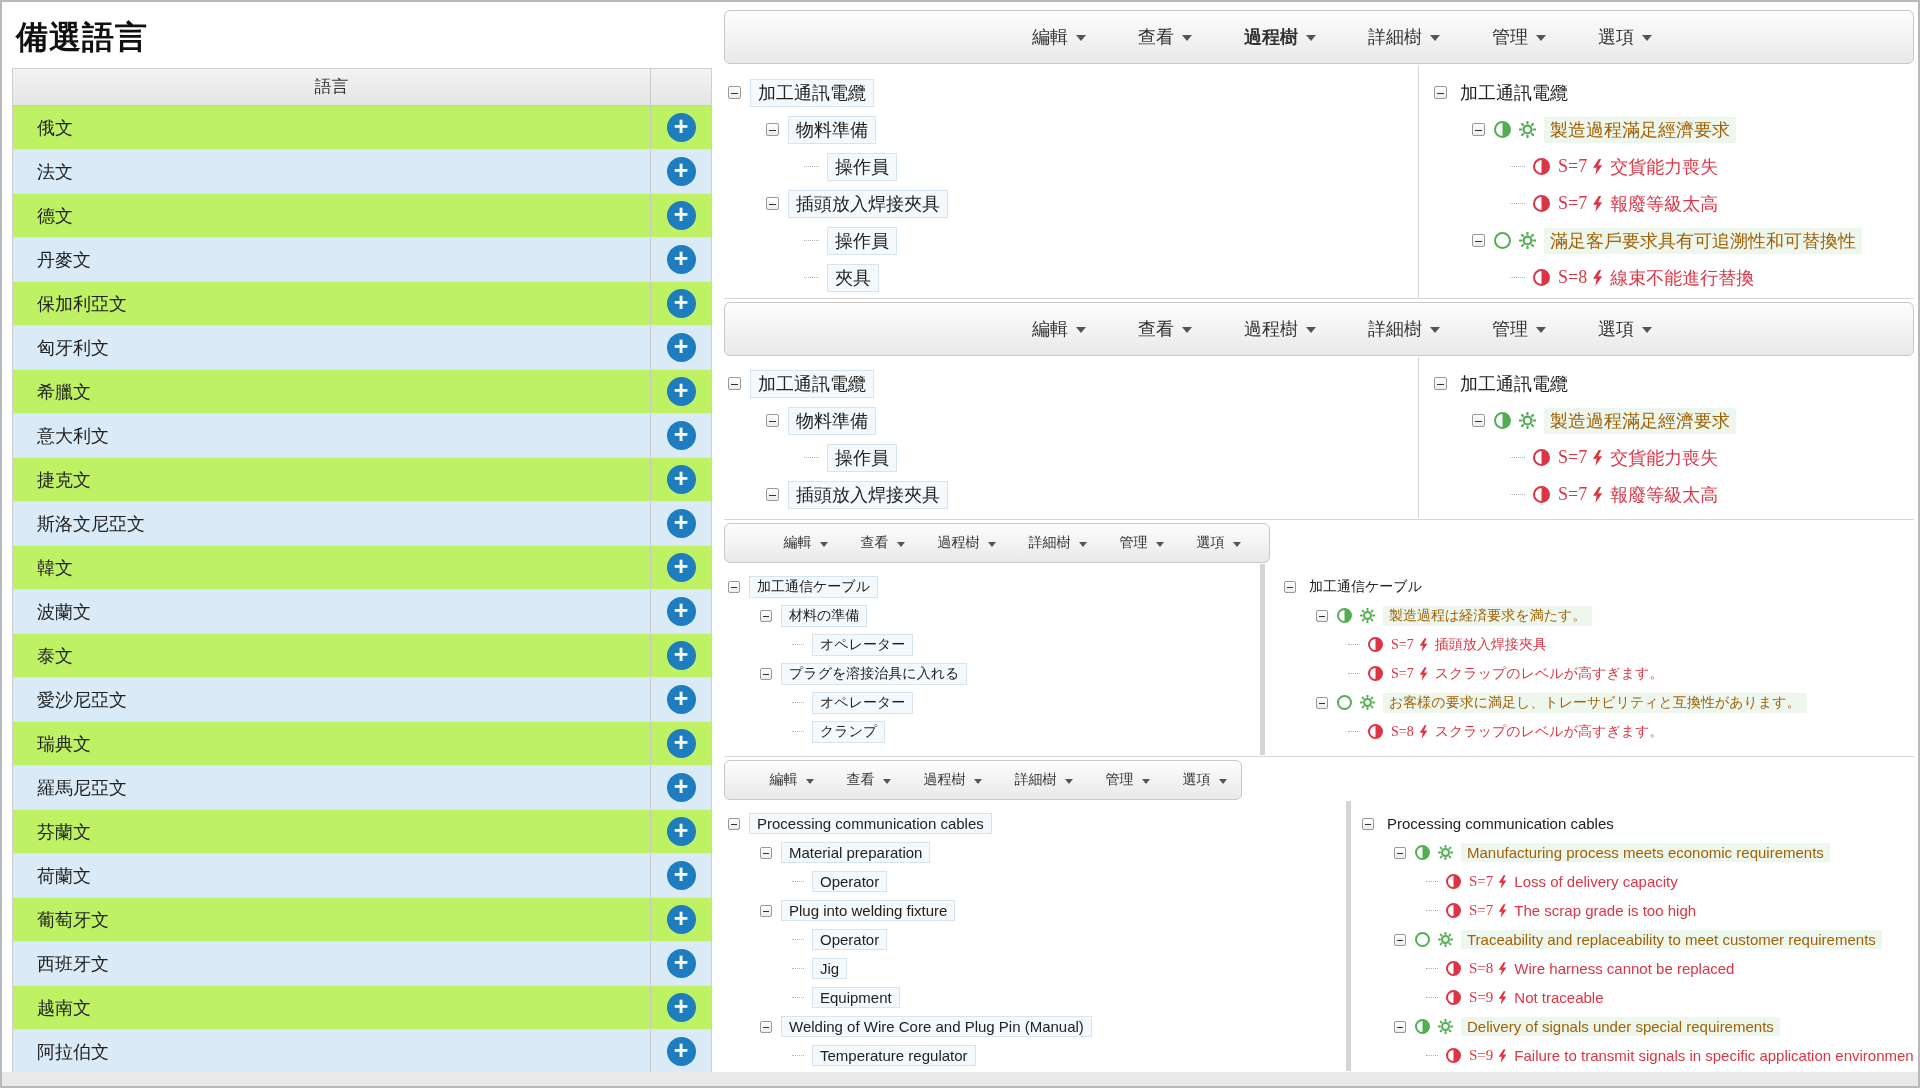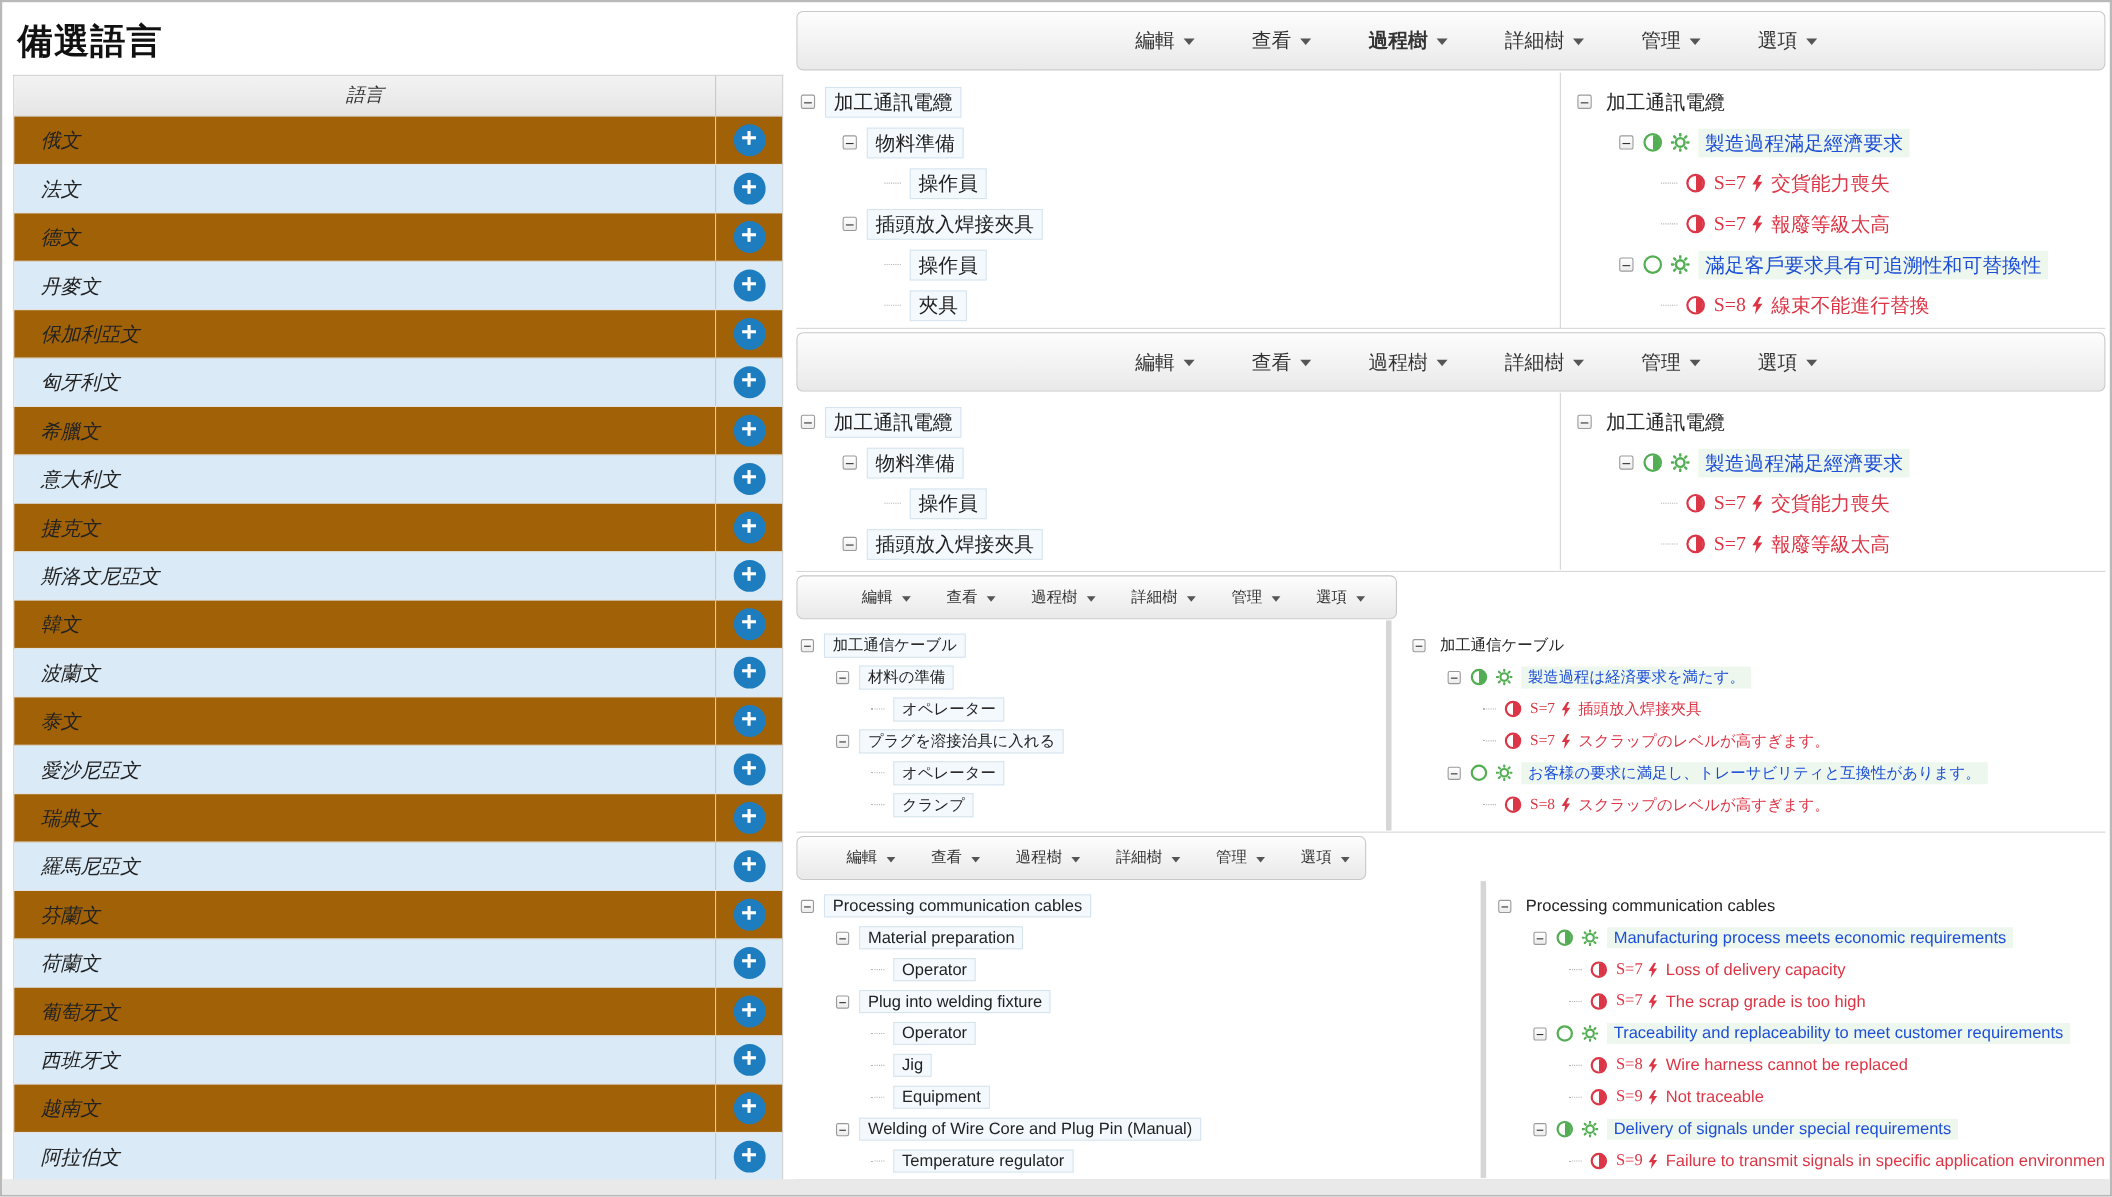--- a/index.html
+++ b/index.html
@@ -4,26 +4,26 @@
 <style>
   html,body{margin:0;padding:0;background:#fff;}
   .page{position:relative;width:1920px;height:1088px;background:#fff;overflow:hidden;
         box-sizing:border-box;border:2px solid #b9b9b9;
         font-family:"Liberation Sans","DejaVu Sans",sans-serif;color:#222;}
   .bottom-strip{position:absolute;left:0;right:0;top:1070px;height:16px;background:#e9e9e9;}
 
   
   .left-panel{position:absolute;left:10px;top:8px;width:700px;}
   .panel-title{font-size:32px;font-weight:700;color:#111;margin:6px 0 8px 4px;letter-spacing:1px;}
-  .lang-table{border:1px solid #cfcfcf;border-bottom:1px solid #c5c5c5;font-style:italic;}
+  .lang-table{border:1px solid #cfcfcf;border-bottom:1px solid #c5c5c5;}
   .lang-header{display:flex;height:36px;background:linear-gradient(#f3f3f3,#e5e5e5);
                border-bottom:1px solid #c9c9c9;}
   .lang-header-cell{flex:1;text-align:center;line-height:36px;font-size:17px;color:#333;}
   .lang-header-add{width:60px;border-left:1px solid #c9c9c9;}
-  .lang-row{display:flex;align-items:stretch;height:43px;border-bottom:1px solid #e2e2e2;background:#a16207;}
+  .lang-row{display:flex;align-items:stretch;height:43px;border-bottom:1px solid #e2e2e2;background:#bef264;}
   .lang-row.alt{background:#daeaf6;}
   .lang-name{flex:1;display:flex;align-items:center;padding-left:24px;font-size:18px;color:#222;}
   .add-cell{width:60px;border-left:1px solid #c9c9c9;display:flex;align-items:center;justify-content:center;}
   .add-btn{width:29px;height:29px;border-radius:50%;background:#1d7dbf;border:none;cursor:pointer;
            display:flex;align-items:center;justify-content:center;padding:0;}
   .add-btn::before{content:"+";color:#fff;font-size:25px;font-weight:700;line-height:1;margin-top:-2px;}
 
   
   .menubar{position:absolute;box-sizing:border-box;display:flex;align-items:center;
            background:linear-gradient(#fdfdfd,#e9e9e9);border:1px solid #c8c8c8;border-radius:6px;justify-content:center;}
@@ -44,21 +44,21 @@
        background:linear-gradient(#fff,#ececec);margin-right:9px;cursor:pointer;}
   .tree-lg .exp{width:13px;height:13px;}
   .tree-sm .exp{width:12px;height:12px;}
   .exp::before{content:"";position:absolute;left:2px;right:2px;top:50%;height:1px;background:#333;}
   .tickline{height:0;border-top:1px dotted #b5b5b5;margin-right:8px;flex:none;}
   .tree-lg .tickline{width:15px;}
   .tree-sm .tickline{width:12px;}
 
   .nlabel{padding:1px 7px;border:1px solid #d6e4ef;background:#f4f9fd;color:#222;cursor:pointer;}
   .nplain{padding:1px 4px;color:#222;cursor:pointer;}
-  .nfunc{padding:1px 6px;background:#edf7ed;color:#1d4ed8;cursor:pointer;}
+  .nfunc{padding:1px 6px;background:#edf7ed;color:#a16207;cursor:pointer;}
   .nfail{color:#dc3545;cursor:pointer;}
   .nsev{color:#dc3545;margin-right:2px;font-family:Liberation Serif, serif;}
 
   .circ{border-radius:50%;box-sizing:border-box;flex:none;margin-right:8px;}
   .tree-lg .circ{width:17px;height:17px;}
   .tree-sm .circ{width:15px;height:15px;}
   .circ.g{border:2px solid #53ae53;}
   .circ.g.half{background:linear-gradient(90deg,#fff 49%,#53ae53 51%);}
   .circ.g.empty{background:#fff;}
   .circ.r{border:2px solid #dc3545;background:linear-gradient(90deg,#fff 49%,#dc3545 51%);}

